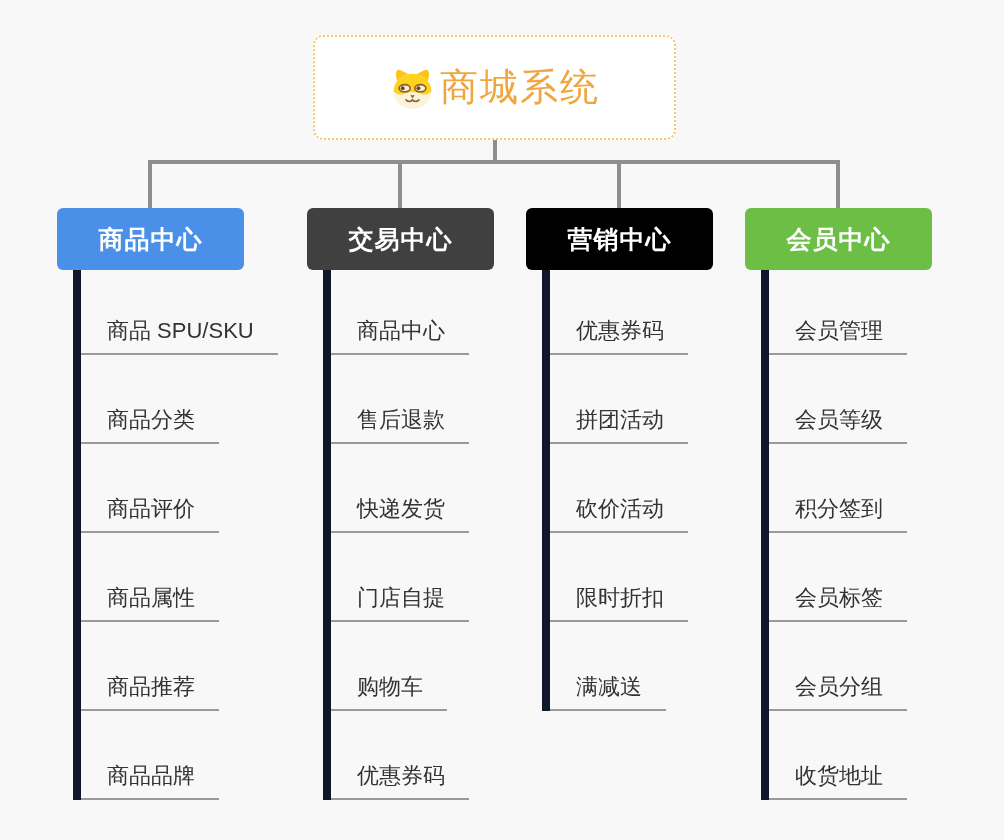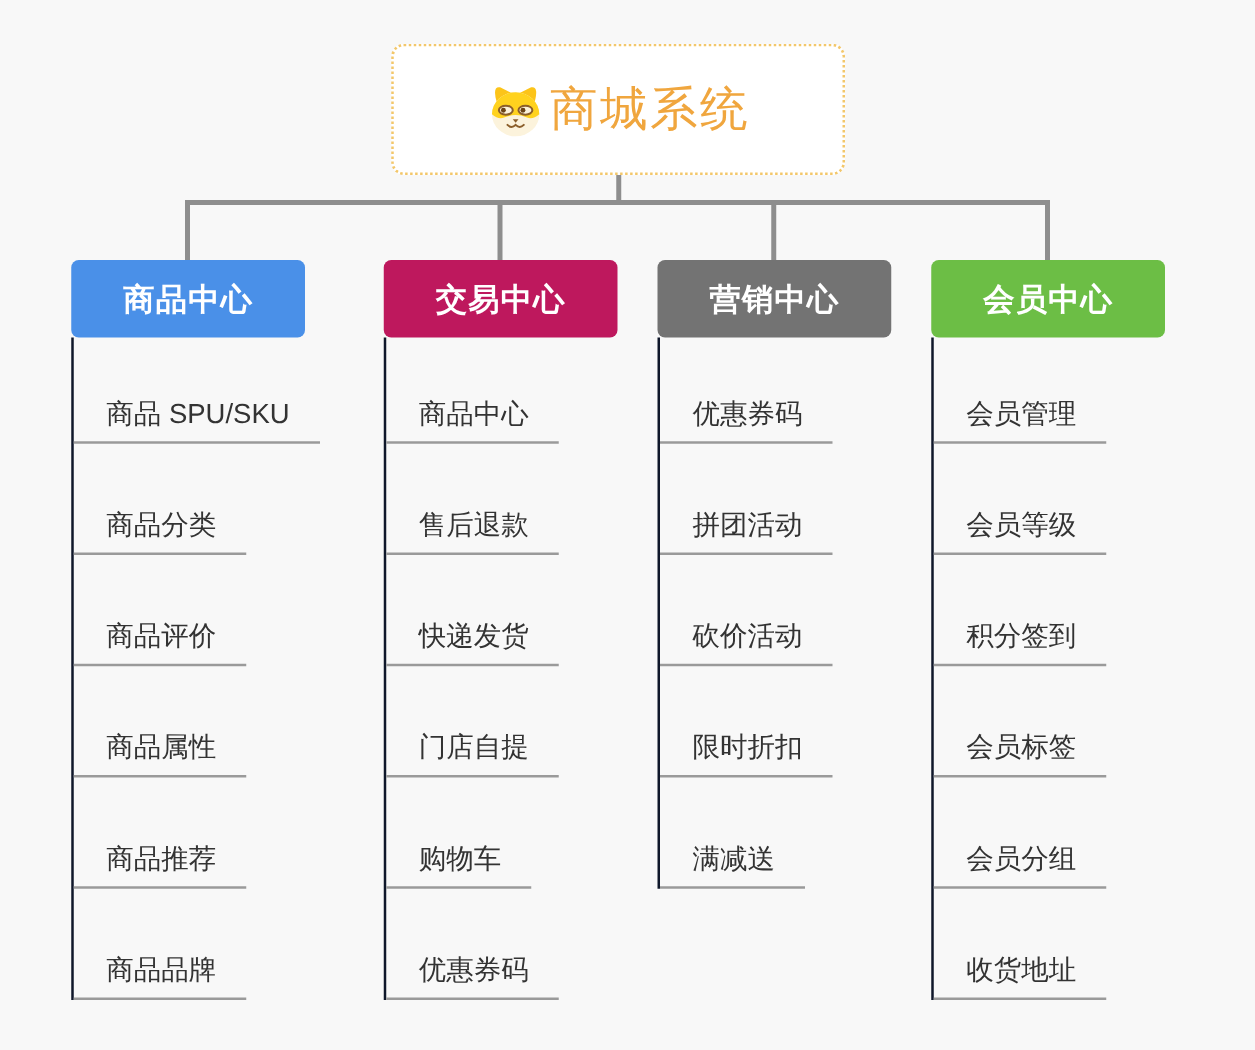--- a/index.html
+++ b/index.html
@@ -58,22 +58,22 @@
     align-items: center;
     justify-content: center;
     color: #ffffff;
     font-size: 25px;
     letter-spacing: 1px;
     white-space: nowrap;
     font-weight: bold;
   }
 
   .children {
-    margin-left: 0;
-    border-left: 2px solid #0f172a;
+    margin-left: 16px;
+    border-left: 8px solid #0f172a;
     width: 300px;
   }
   .child-row {
     height: 89px;
     display: flex;
     align-items: flex-end;
   }
   .child-row:first-child { height: 85px; }
   .child-node {
     display: inline-block;
@@ -130,21 +130,21 @@
       <div class="child-row">
           <span class="child-node">商品推荐</span>
         </div>
       <div class="child-row">
           <span class="child-node">商品品牌</span>
         </div>
     </div>
   </div>
 
   <div class="branch-col branch-col-2">
-    <div class="branch-box" style="background-color: #be185d;">交易中心</div>
+    <div class="branch-box" style="background-color: #404040;">交易中心</div>
     <div class="children">
       <div class="child-row">
           <span class="child-node">商品中心</span>
         </div>
       <div class="child-row">
           <span class="child-node">售后退款</span>
         </div>
       <div class="child-row">
           <span class="child-node">快递发货</span>
         </div>
@@ -154,21 +154,21 @@
       <div class="child-row">
           <span class="child-node">购物车</span>
         </div>
       <div class="child-row">
           <span class="child-node">优惠券码</span>
         </div>
     </div>
   </div>
 
   <div class="branch-col branch-col-3">
-    <div class="branch-box" style="background-color: #737373;">营销中心</div>
+    <div class="branch-box" style="background-color: #000000;">营销中心</div>
     <div class="children">
       <div class="child-row">
           <span class="child-node">优惠券码</span>
         </div>
       <div class="child-row">
           <span class="child-node">拼团活动</span>
         </div>
       <div class="child-row">
           <span class="child-node">砍价活动</span>
         </div>

